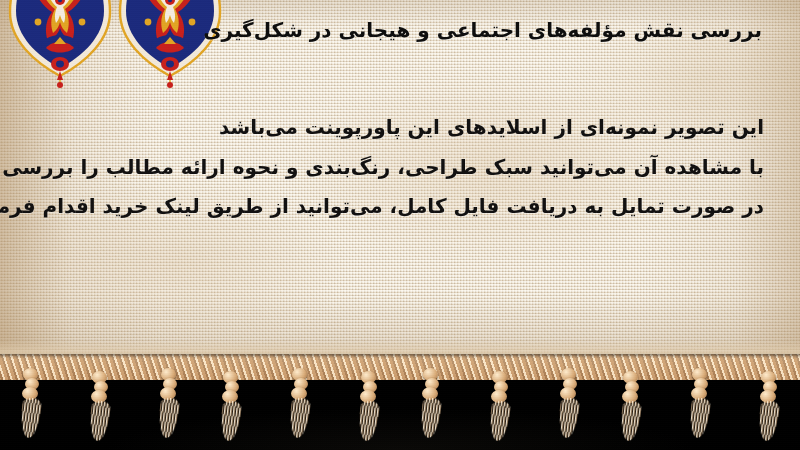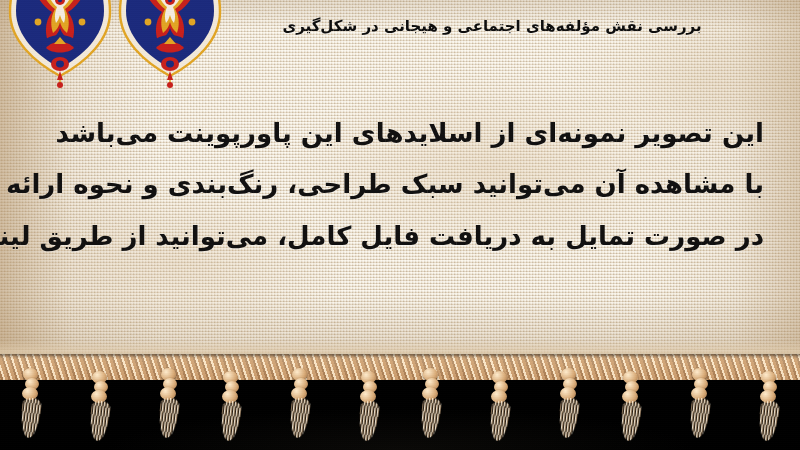--- a/index.html
+++ b/index.html
@@ -59,37 +59,37 @@
 
   
   .title-block {
     position: absolute;
     top: 14px;
     right: 38px;
     width: 540px;
     text-align: center;
     direction: rtl;
     color: #0d0d0d;
-    font-size: 15px;
+    font-size: 20px;
     font-weight: 700;
     line-height: 1.62;
     letter-spacing: 0.1px;
     text-shadow: 0 1px 0 rgba(255,255,255,0.30);
   }
   .title-block .tline { display: block; white-space: nowrap; }
 
   .body-block {
     position: absolute;
     top: 108px;
     right: 36px;
     width: 740px;
     direction: rtl;
     text-align: right;
     color: #111010;
-    font-size: 26px;
+    font-size: 20px;
     font-weight: 700;
     line-height: 1.98;
     text-shadow: 0 1px 0 rgba(255,255,255,0.25);
   }
   .body-block .bline { display: block; white-space: nowrap; }
 
   
   .fringe-zone {
     position: absolute;
     left: 0;

